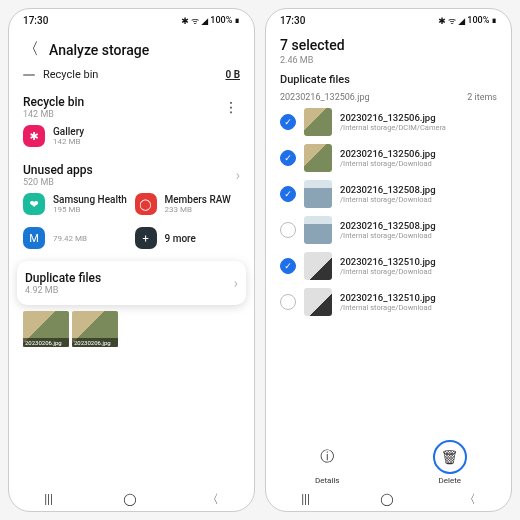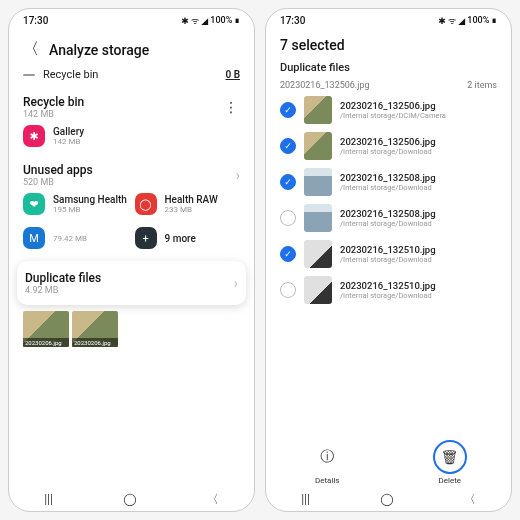--- a/index.html
+++ b/index.html
@@ -135,21 +135,21 @@
         <div class="app-item">
           <div class="app-icon green">❤</div>
           <div class="app-text">
               <div class="name">Samsung Health</div>
               <div class="sz">195 MB</div>
             </div>
         </div>
         <div class="app-item">
           <div class="app-icon red">◯</div>
           <div class="app-text">
-              <div class="name">Health RAW</div>
+              <div class="name">Members RAW</div>
               <div class="sz">233 MB</div>
             </div>
         </div>
         <div class="app-item">
           <div class="app-icon blue">M</div>
           <div class="app-text">
               <div class="sz">79.42 MB</div>
             </div>
         </div>
         <div class="app-item">
@@ -186,20 +186,21 @@
   </div>
 </div>
 
 <div class="phone">
   <div class="statusbar">
     <span>17:30</span>
     <span class="icons">✱ ᯤ ◢ <span>100%</span>∎</span>
   </div>
   <div style="padding:6px 14px 2px;">
     <div class="title">7 selected</div>
+    <div class="subtitle">2.46 MB</div>
   </div>
   <div class="content">
     <div style="font-size:11px; font-weight:500; padding:6px 0 2px;">Duplicate files</div>
     <div class="group-head">
       <span>20230216_132506.jpg</span>
       <span>2 items</span>
     </div>
     <div id="filelist">
         <div class="file-row">
           <div class="check on"></div>

